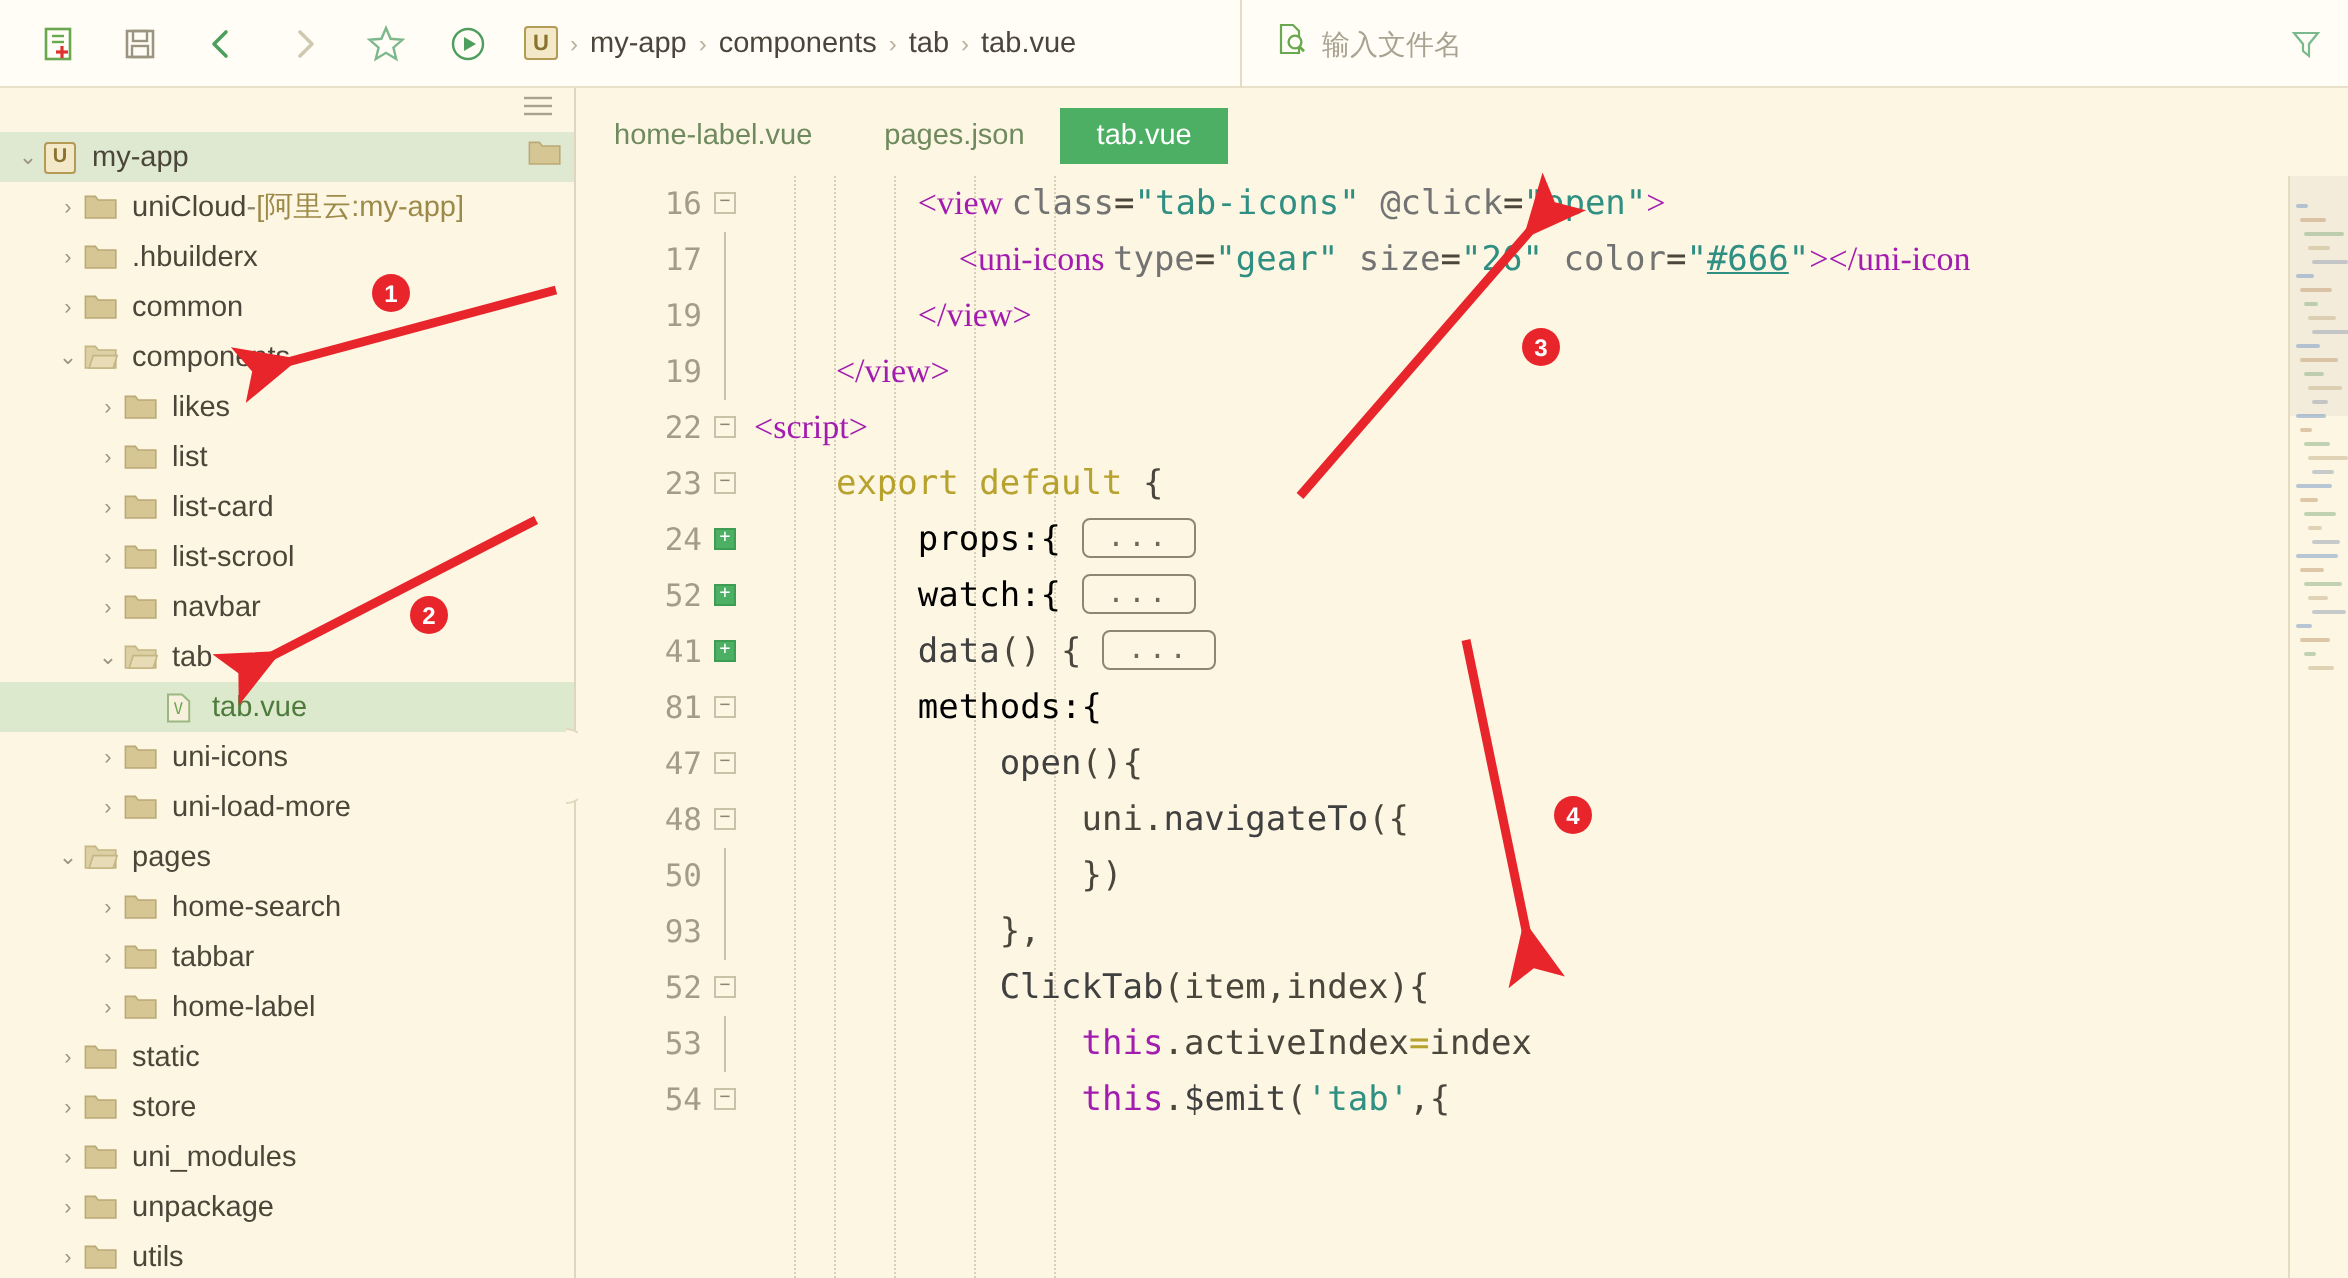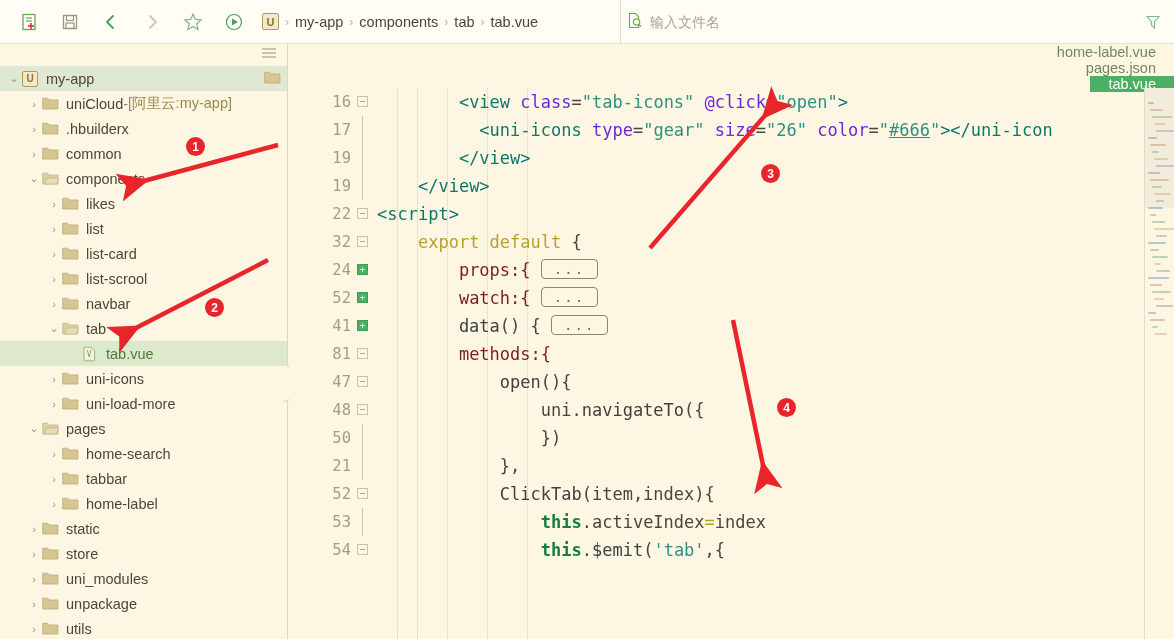--- a/index.html
+++ b/index.html
@@ -36,21 +36,21 @@
     background: #f3e9c8; color: #8a7230; font-size: 11px; font-weight: bold;
     display: flex; align-items: center; justify-content: center;
     border-radius: 2px; font-family: "Liberation Sans", sans-serif;
   }
   .bc-sep { color: #b9b19a; font-size: 12px; }
   .bc-item { color: #4a463c; cursor: pointer; }
 
   .search-wrap {
     position: absolute; left: 620px; top: 0; height: 44px;
     display: flex; align-items: center; gap: 7px;
-    border-left: 1px solid #e3dcc3; padding-left: 5px;
+    border-left: 1px solid #e3dcc3; padding-left: 16px;
   }
   .search-input {
     border: none; background: transparent; outline: none;
     font-size: 14px; color: #6d6858; width: 330px;
     font-family: "Liberation Sans", sans-serif;
   }
   .search-input::placeholder { color: #a9a392; }
   .filter-icon { position: absolute; right: 12px; top: 13px; cursor: pointer; }
 
   
@@ -91,21 +91,21 @@
     border: 1px solid #e0d8bf; border-left: none;
     border-radius: 0 14px 14px 0;
     background: #fdf6e3;
   }
 
   
   .editor {
     position: absolute; left: 289px; top: 44px;
     width: 885px; height: 595px; background: #fdf6e3;
   }
-  .tabbar { height: 38px; display: flex; align-items: flex-end; padding-left: 24px; gap: 0; flex-direction: column; }
+  .tabbar { height: 38px; display: flex; align-items: flex-end; padding-left: 0; gap: 0; }
   .etab {
     height: 28px; padding: 0 18px; display: flex; align-items: center;
     font-size: 14.5px; color: #6f8a5e; cursor: pointer;
   }
   .etab.active { background: #4caf63; color: #ffffff; }
 
   .code-area {
     position: absolute; left: 0; top: 44px; width: 885px; height: 551px;
     font-family: "DejaVu Sans Mono", monospace;
     font-size: 17px; line-height: 28px;
@@ -122,29 +122,29 @@
     position: absolute; left: 68px; top: 8px;
     width: 11px; height: 11px; font-size: 9px; line-height: 9px;
     text-align: center; cursor: pointer;
   }
   .fold.minus { border: 1px solid #c9c2a8; color: #8d8771; background: #fdf6e3; }
   .fold.plus  { border: 1px solid #3f9d53; color: #ffffff; background: #4caf63; }
   .fold.bar { border: none; color: #c9c2a8; }
   .ctext { position: absolute; left: 88px; top: 0; }
 
   
-  .t-tag    { color: #0f766e; }
-  .t-attr   { color: #6d28d9; }
+  .t-tag    { color: #a21caf; font-family: Liberation Serif, serif; }
+  .t-attr   { color: #737373; }
   .t-str    { color: #2f8f83; }
   .t-punc   { color: #4a463c; }
   .t-kw     { color: #b8a22e; }
   .t-fn     { color: #404040; }
   .t-plain  { color: #4a463c; }
-  .t-this   { color: #15803d; font-weight: bold; }
-  .t-prop   { color: #7f1d1d; }
+  .t-this   { color: #a21caf; }
+  .t-prop   { color: #000000; }
   .t-op     { color: #b8a22e; }
   .t-url { color: #2f8f83; text-decoration: underline; }
 
   .fold-box {
     display: inline-block; border: 1px solid #8d8771; border-radius: 4px;
     padding: 0 12px; font-size: 14px; line-height: 18px;
     color: #6d6858; background: #fdf6e3; vertical-align: 2px;
     letter-spacing: 2px;
   }
   .caret {
@@ -497,29 +497,29 @@
       <div class="guide" style="left:108px"></div>
       <div class="guide" style="left:128px"></div>
       <div class="guide" style="left:158px"></div>
       <div class="guide" style="left:198px"></div>
       <div class="guide" style="left:238px"></div>
     <div class="cline"><span class="gutter">16</span><span class="fold minus">−</span><span class="ctext"><span class="t-plain">        </span><span class="t-tag">&lt;view </span><span class="t-attr">class</span><span class="t-punc">=</span><span class="t-str">"tab-icons"</span><span class="t-plain"> </span><span class="t-attr">@click</span><span class="t-punc">=</span><span class="t-str">"open"</span><span class="t-tag">&gt;</span></span></div>
         <div class="cline"><span class="gutter">17</span><span class="fold bar" style="border-left: 1px solid rgb(201, 194, 168); height: 28px; top: 0px; left: 73px;"></span><span class="ctext"><span class="t-plain">          </span><span class="t-tag">&lt;uni-icons </span><span class="t-attr">type</span><span class="t-punc">=</span><span class="t-str">"gear"</span><span class="t-plain"> </span><span class="t-attr">size</span><span class="t-punc">=</span><span class="t-str">"26"</span><span class="t-plain"> </span><span class="t-attr">color</span><span class="t-punc">=</span><span class="t-str">"</span><span class="t-url">#666</span><span class="t-str">"</span><span class="t-tag">&gt;&lt;/uni-icon</span></span></div>
         <div class="cline"><span class="gutter">19</span><span class="fold bar" style="border-left: 1px solid rgb(201, 194, 168); height: 28px; top: 0px; left: 73px;"></span><span class="ctext"><span class="t-plain">        </span><span class="t-tag">&lt;/view&gt;</span></span></div>
         <div class="cline"><span class="gutter">19</span><span class="fold bar" style="border-left: 1px solid rgb(201, 194, 168); height: 28px; top: 0px; left: 73px;"></span><span class="ctext"><span class="t-plain">    </span><span class="t-tag">&lt;/view&gt;</span></span></div>
         <div class="cline"><span class="gutter">22</span><span class="fold minus">−</span><span class="ctext"><span class="t-tag">&lt;script&gt;</span></span></div>
-        <div class="cline"><span class="gutter">32</span><span class="fold minus">−</span><span class="ctext"><span class="t-plain">    </span><span class="t-kw">export default</span><span class="t-plain"> {</span></span></div>
+        <div class="cline"><span class="gutter">23</span><span class="fold minus">−</span><span class="ctext"><span class="t-plain">    </span><span class="t-kw">export default</span><span class="t-plain"> {</span></span></div>
         <div class="cline"><span class="gutter">24</span><span class="fold plus">+</span><span class="ctext"><span class="t-plain">        </span><span class="t-prop">props:{</span> <span class="fold-box">...</span></span></div>
         <div class="cline"><span class="gutter">52</span><span class="fold plus">+</span><span class="ctext"><span class="t-plain">        </span><span class="t-prop">watch:{</span> <span class="fold-box">...</span></span></div>
         <div class="cline"><span class="gutter">41</span><span class="fold plus">+</span><span class="ctext"><span class="t-fn">        data</span><span class="t-plain">() {</span> <span class="fold-box">...</span></span></div>
         <div class="cline"><span class="gutter">81</span><span class="fold minus">−</span><span class="ctext"><span class="t-plain">        </span><span class="t-prop">methods:{</span></span></div>
         <div class="cline"><span class="gutter">47</span><span class="fold minus">−</span><span class="ctext"><span class="t-fn">            open</span><span class="t-plain">(){</span></span></div>
         <div class="cline"><span class="gutter">48</span><span class="fold minus">−</span><span class="ctext"><span class="t-plain">                uni.</span><span class="t-fn">navigateTo</span><span class="t-plain">({</span></span></div>
         <div class="cline"><span class="gutter">50</span><span class="fold bar" style="border-left: 1px solid rgb(201, 194, 168); height: 28px; top: 0px; left: 73px;"></span><span class="ctext"><span class="t-plain">                })</span></span></div>
-        <div class="cline"><span class="gutter">21</span><span class="fold bar" style="border-left: 1px solid rgb(201, 194, 168); height: 28px; top: 0px; left: 73px;"></span><span class="ctext"><span class="t-plain">            },</span></span></div>
+        <div class="cline"><span class="gutter">93</span><span class="fold bar" style="border-left: 1px solid rgb(201, 194, 168); height: 28px; top: 0px; left: 73px;"></span><span class="ctext"><span class="t-plain">            },</span></span></div>
         <div class="cline"><span class="gutter">52</span><span class="fold minus">−</span><span class="ctext"><span class="t-fn">            ClickTab</span><span class="t-plain">(item,index){</span></span></div>
         <div class="cline"><span class="gutter">53</span><span class="fold bar" style="border-left: 1px solid rgb(201, 194, 168); height: 28px; top: 0px; left: 73px;"></span><span class="ctext"><span class="t-plain">                </span><span class="t-this">this</span><span class="t-plain">.activeIndex</span><span class="t-op">=</span><span class="t-plain">index</span></span></div>
         <div class="cline"><span class="gutter">54</span><span class="fold minus">−</span><span class="ctext"><span class="t-plain">                </span><span class="t-this">this</span><span class="t-plain">.</span><span class="t-fn">$emit</span><span class="t-plain">(</span><span class="t-str">'tab'</span><span class="t-plain">,{</span></span></div>
       </div>
     <div class="minimap" id="minimap">
       <div class="mm-slider"></div>
     <div class="mm-line" style="top: 14px; left: 3px; width: 6px; background: rgb(123, 158, 201); opacity: 0.55;"></div>
         <div class="mm-line" style="top: 21px; left: 5px; width: 13px; background: rgb(196, 160, 122); opacity: 0.55;"></div>
         <div class="mm-line" style="top: 28px; left: 7px; width: 20px; background: rgb(143, 181, 139); opacity: 0.55;"></div>
         <div class="mm-line" style="top: 35px; left: 9px; width: 11px; background: rgb(201, 182, 143); opacity: 0.55;"></div>

